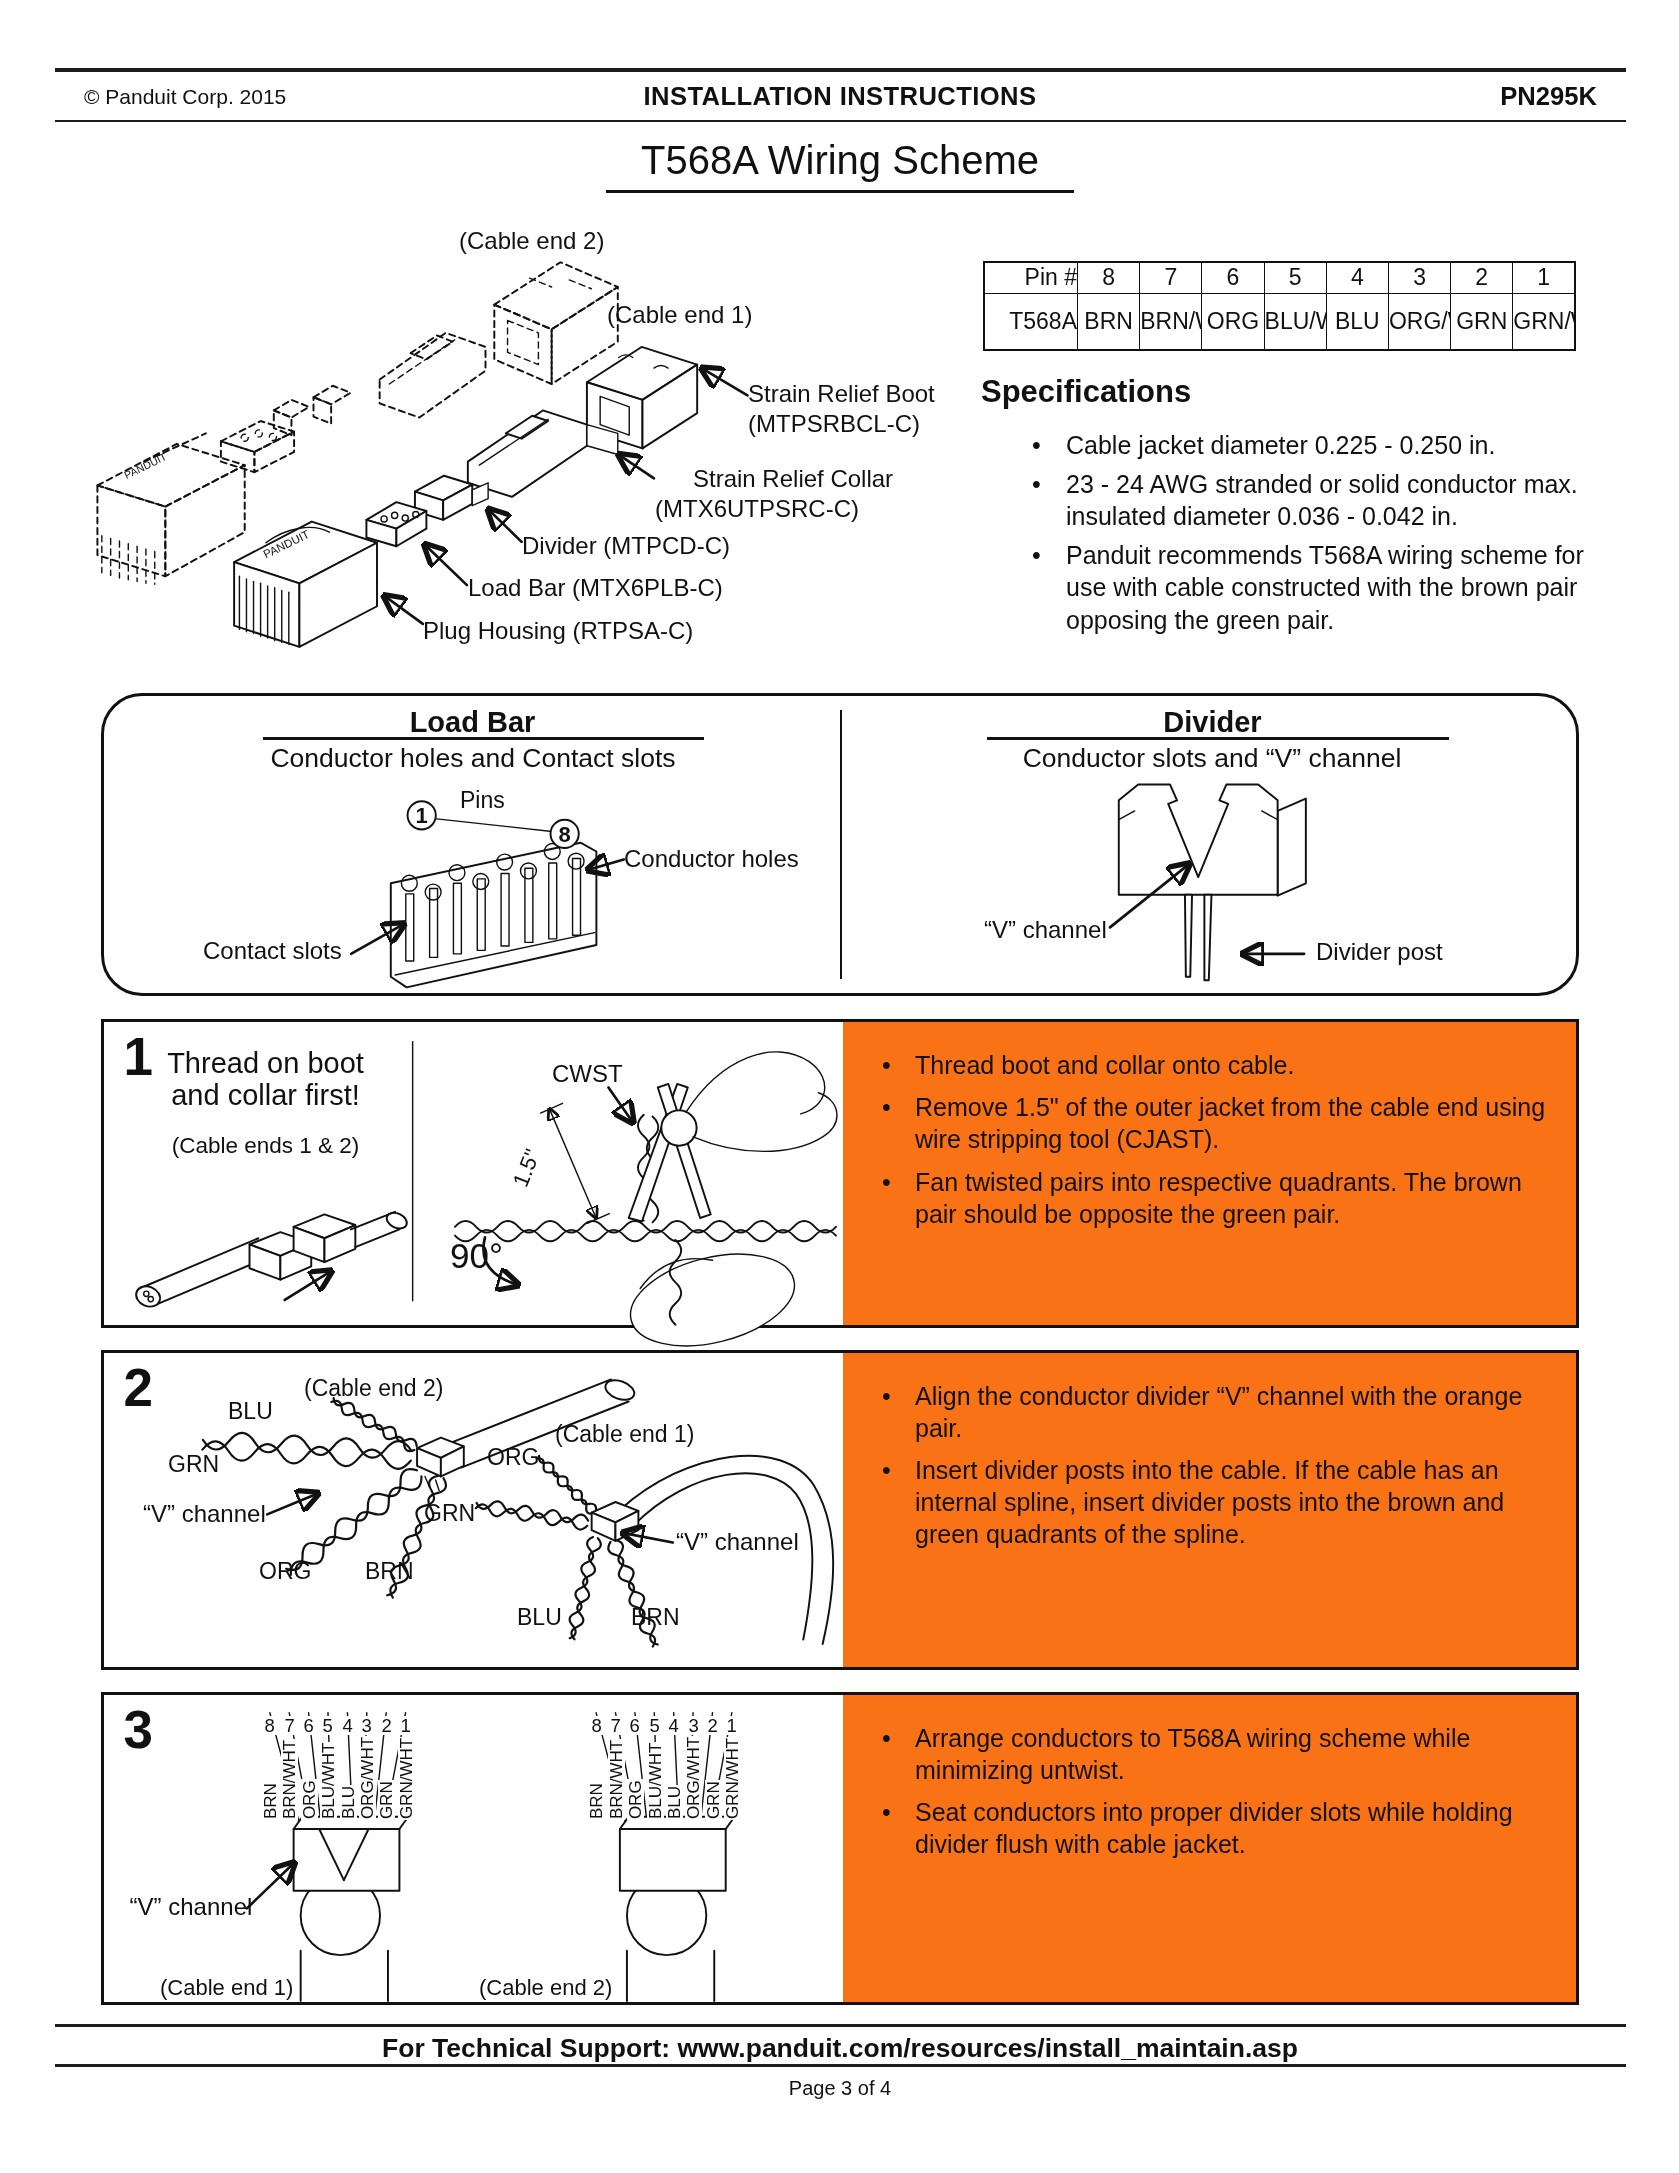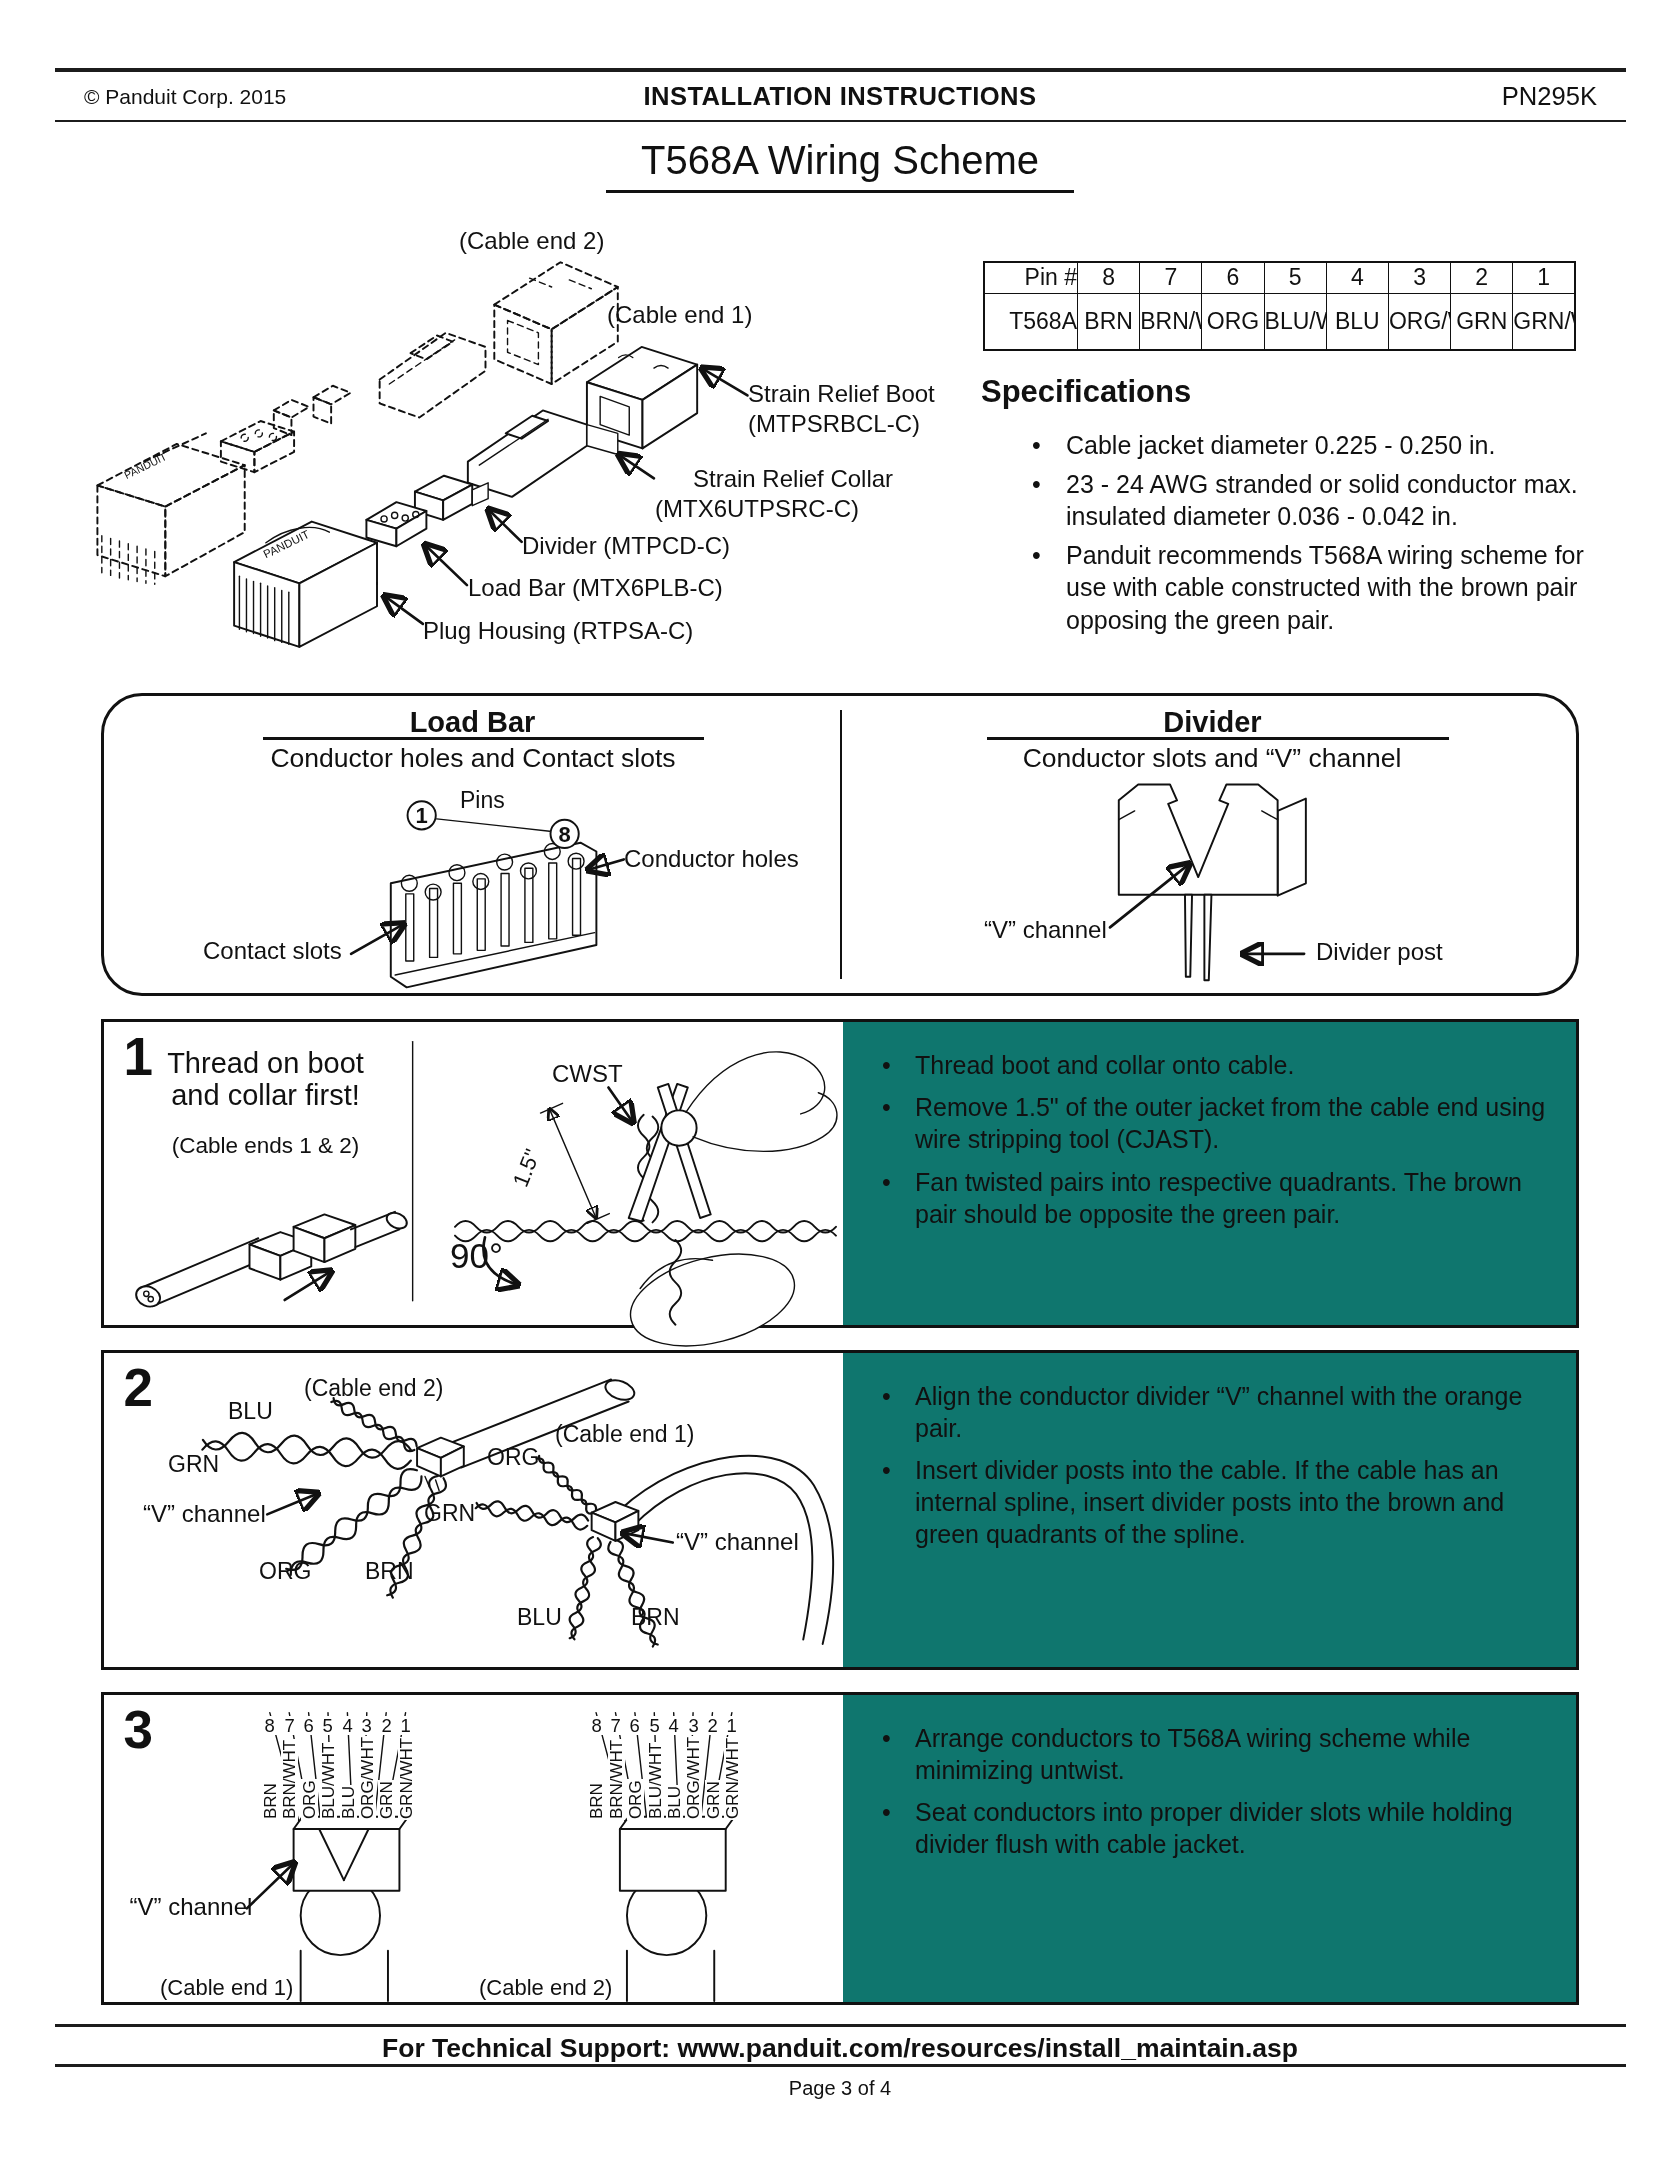--- a/index.html
+++ b/index.html
@@ -4,21 +4,21 @@
 <style>
   html,body{margin:0;padding:0;background:#e8e8e8}
   .page{position:relative;width:1680px;height:2174px;margin:0 auto;background:#ffffff;
         font-family:"Liberation Sans",sans-serif;color:#111;overflow:hidden}
   .rule{position:absolute;background:#1c1c1c}
   .lbl{position:absolute;white-space:nowrap;font-size:24px;line-height:1.12;color:#111}
   .ctr{text-align:center}
   
   .copyright{position:absolute;left:84px;top:85px;font-size:21px}
   .doc-title{position:absolute;left:0;top:82px;width:100%;text-align:center;font-size:25.6px;font-weight:bold;letter-spacing:0.4px}
-  .part-no{position:absolute;right:83px;top:82px;font-size:25.6px;font-weight:normal}
+  .part-no{position:absolute;right:83px;top:82px;font-size:25.6px;font-weight:bold}
   .pagetitle{position:absolute;left:0;top:138px;width:100%;text-align:center}
   .pagetitle span{display:inline-block;font-size:40px;font-weight:normal;border-bottom:3.5px solid #111;padding:0 35px 7px}
   
   .pintable{position:absolute;left:983px;top:261px;width:593px;border-collapse:collapse;table-layout:fixed;border:2.6px solid #111}
   .pintable td{border:1.8px solid #111;font-size:23px;text-align:center;padding:0;line-height:1.02;overflow:hidden}
   .pintable tr.hdr td{height:30px}
   .pintable tr.dat td{height:55px}
   .pintable td.c0{width:85px;text-align:right;padding-left:7px}
   
   .spec-head{position:absolute;left:981px;top:374px;font-size:31px;font-weight:bold}
@@ -26,21 +26,21 @@
   .speclist li{position:relative;font-size:25px;line-height:1.3;margin-bottom:6.2px}
   .speclist li::before{content:"\2022";position:absolute;left:-34px}
   
   .roundpanel{position:absolute;left:101px;top:693px;width:1478px;height:303px;border:3.5px solid #111;border-radius:41px;box-sizing:border-box;background:#fff}
   .vsep{position:absolute;left:736px;top:14px;bottom:14px;width:1.8px;background:#111}
   .halftitle{position:absolute;top:9.7px;width:353px;text-align:center;font-size:29px;font-weight:bold}
   .halfrule{position:absolute;top:41px;height:2.6px;background:#111}
   .halfsub{position:absolute;top:47px;width:618px;text-align:center;font-size:26.5px}
   
   .stepbox{position:absolute;left:101px;width:1478px;border:3.5px solid #111;box-sizing:border-box;background:#fff}
-  .graypanel{position:absolute;top:0;bottom:0;left:739px;right:0;background:#0f766e}
+  .graypanel{position:absolute;top:0;bottom:0;left:739px;right:0;background:#f97316}
   .stepnum{position:absolute;left:19.4px;top:3.5px;font-size:53px;font-weight:bold}
   .blist{list-style:none;margin:0;padding:26.5px 26.5px 0 72px}
   .blist li{position:relative;font-size:25px;line-height:1.28;margin-bottom:10.6px}
   .blist li::before{content:"\2022";position:absolute;left:-33px}
   
   svg.draw{position:absolute;overflow:visible}
   .draw path,.draw line,.draw polygon,.draw polyline,.draw rect,.draw circle,.draw ellipse
       {fill:none;stroke:#111;stroke-width:2.2;stroke-linecap:round;stroke-linejoin:round}
   .draw .dsh{stroke-dasharray:7 5}
   .draw .fw{fill:#fff}

